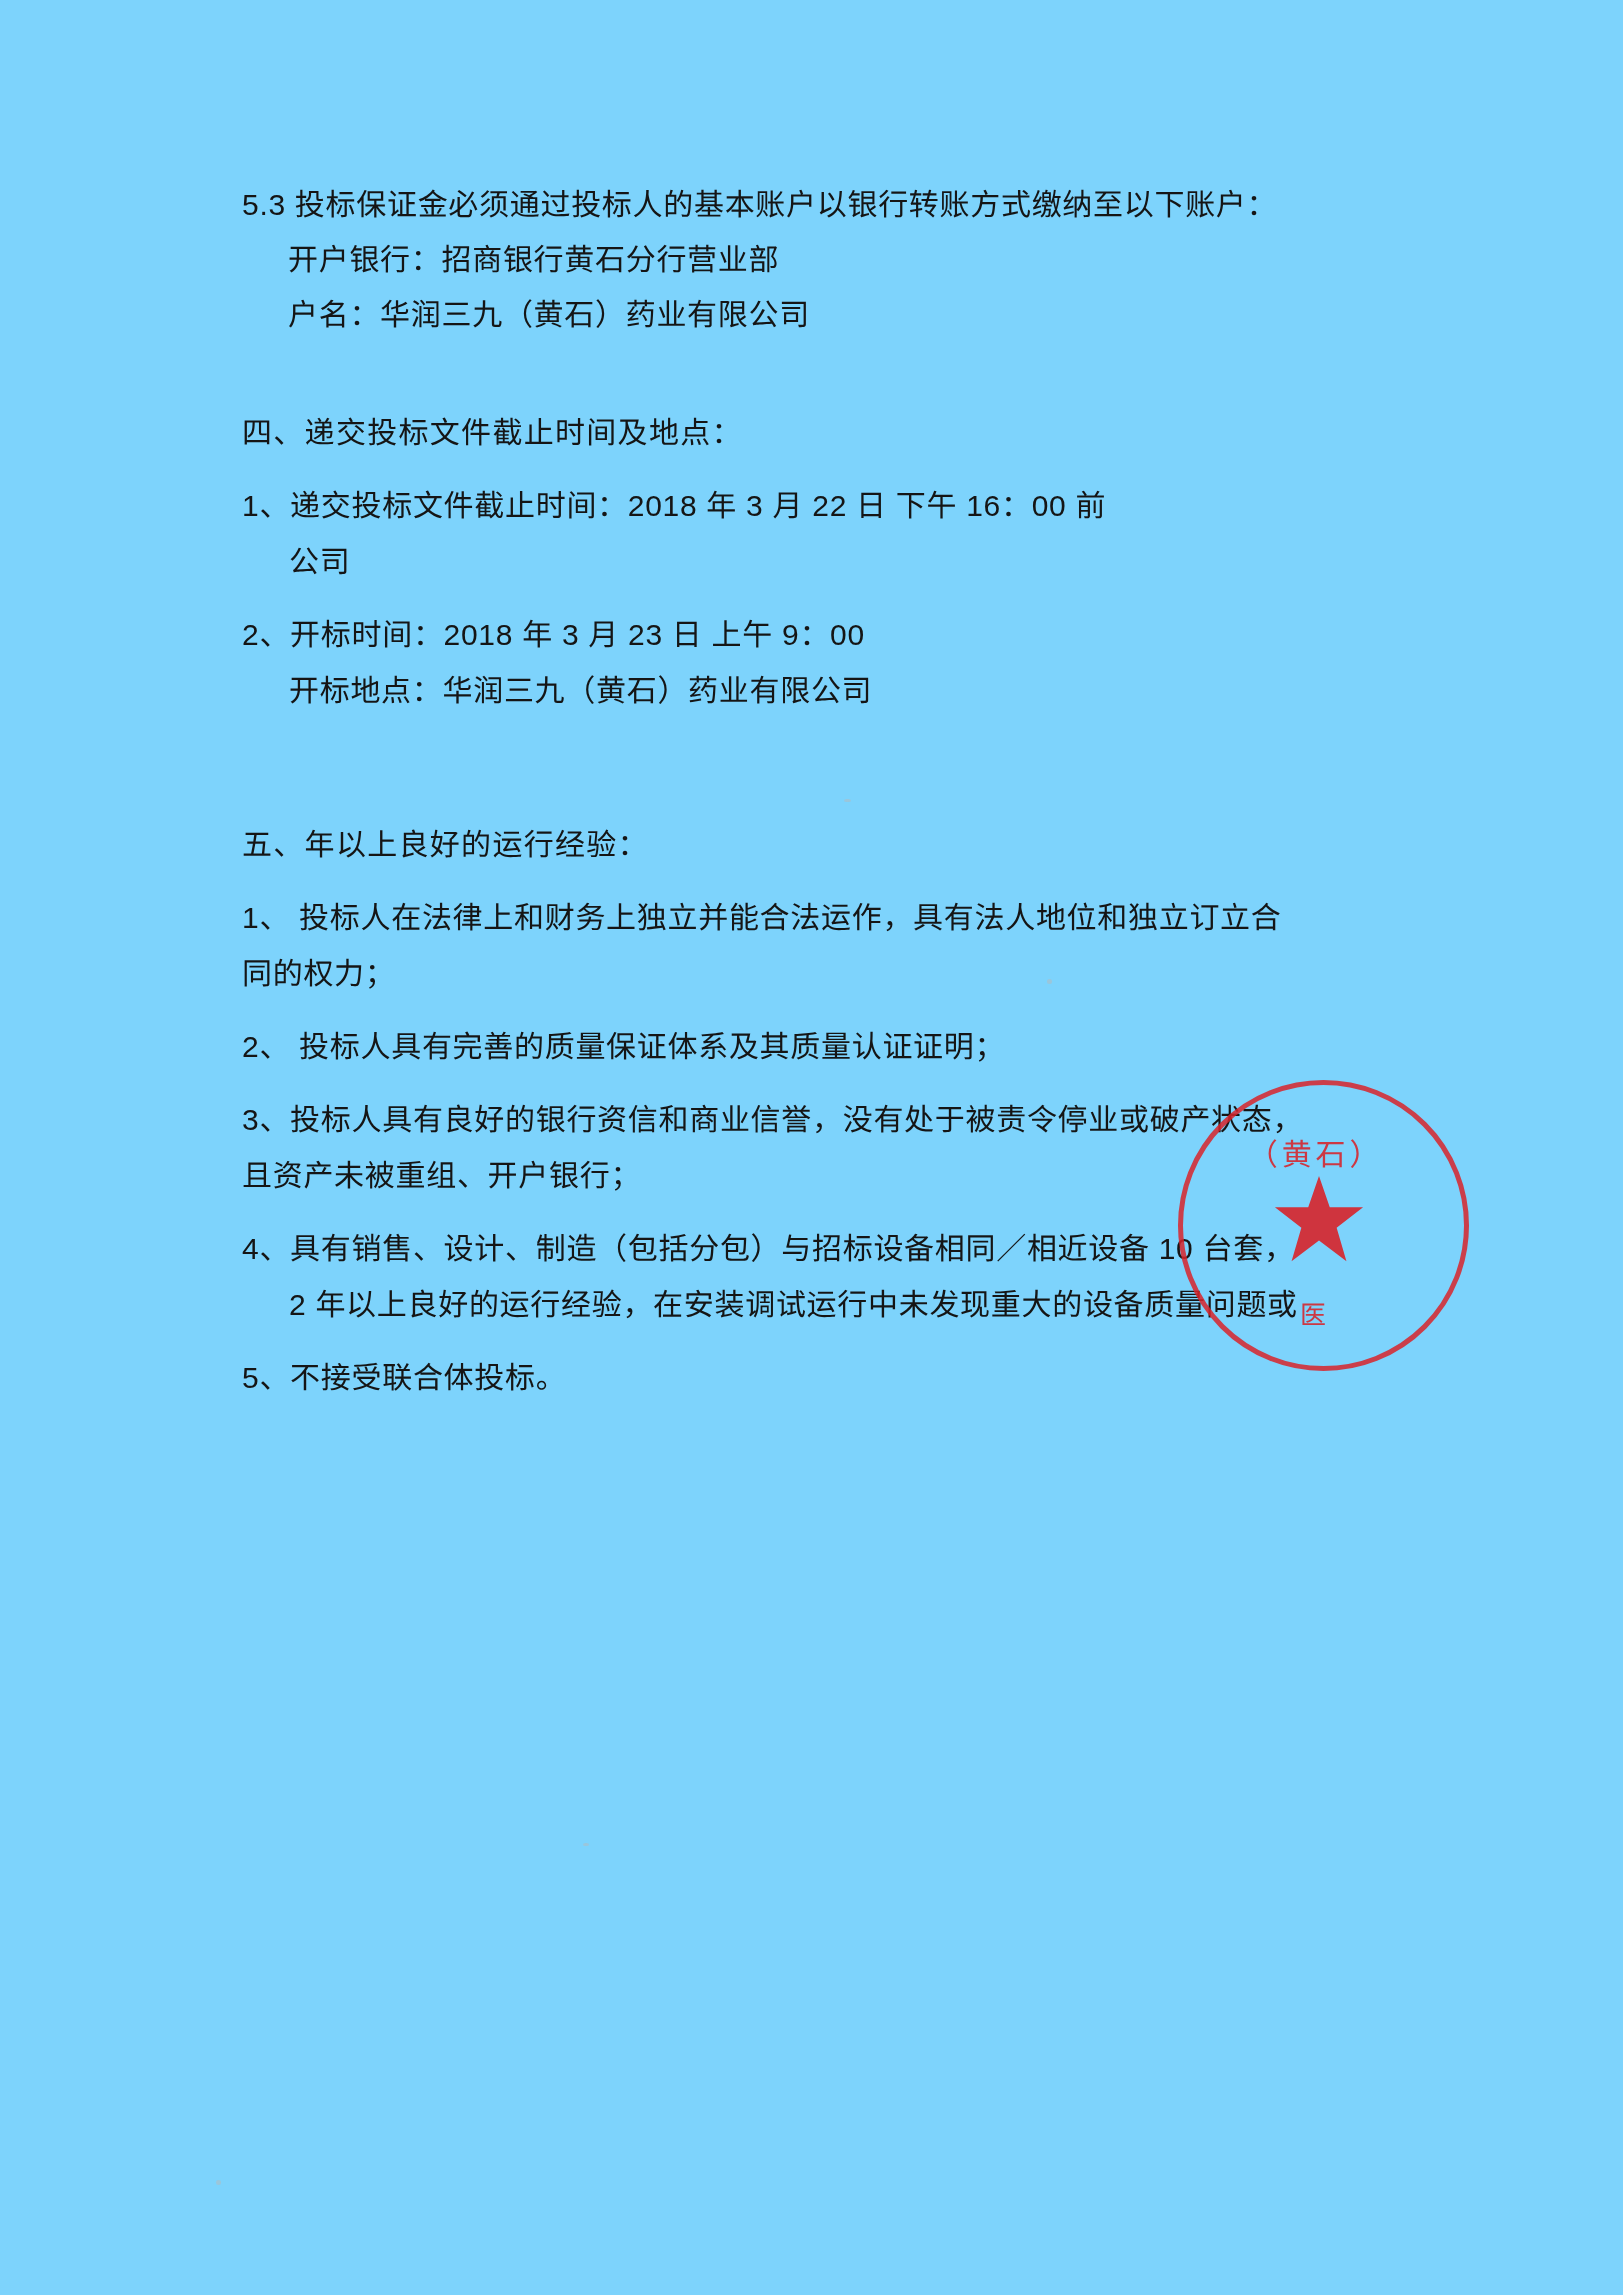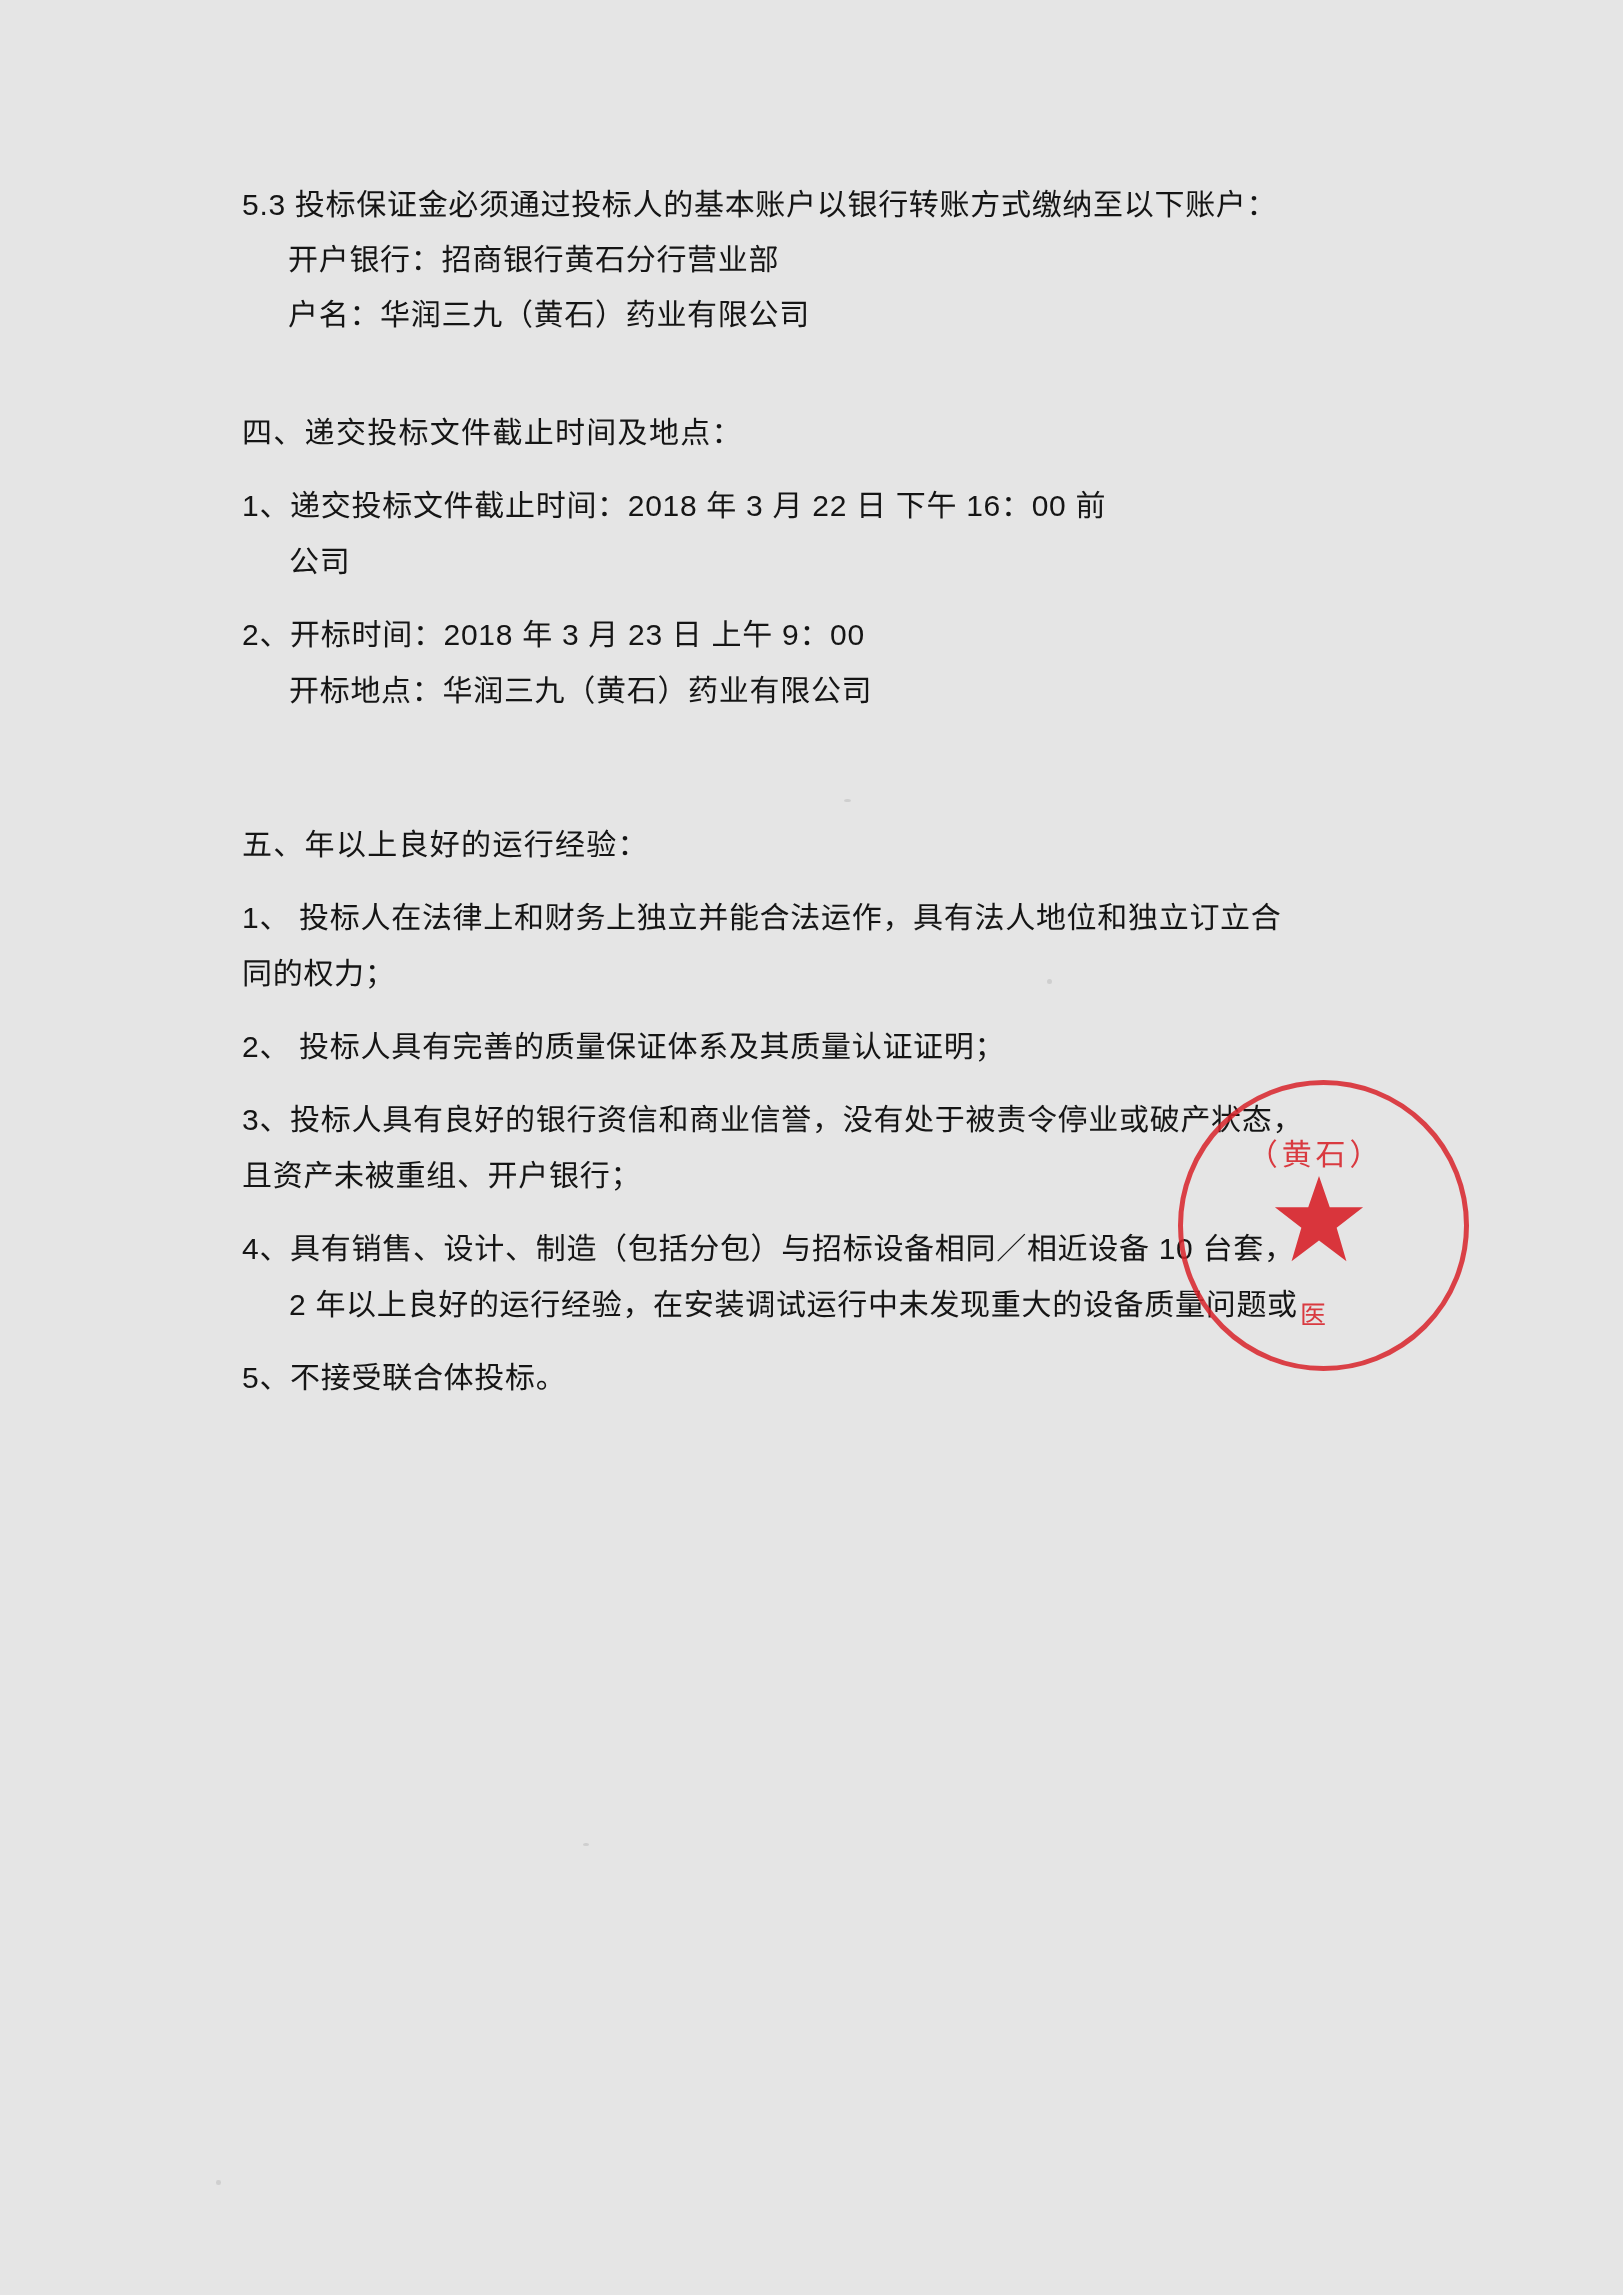--- a/index.html
+++ b/index.html
@@ -11,21 +11,21 @@
     width: 1623px;
     height: 2295px;
     position: relative;
     font-family: "Liberation Sans", "DejaVu Sans", sans-serif;
     color: #1a1a1a;
     overflow: hidden;
   }
   .page {
     position: absolute;
     inset: 0;
-    background: #e5e5e5;
+    background: #7dd3fc;
   }
   .content {
     position: absolute;
     left: 242px;
     top: 177px;
     width: 1178px;
   }
   .ln {
     font-size: 30px;
     line-height: 55px;

